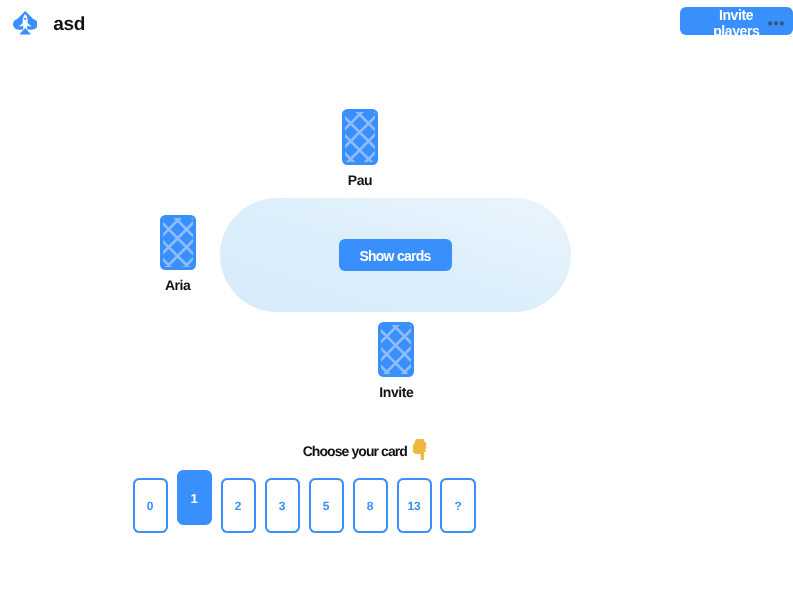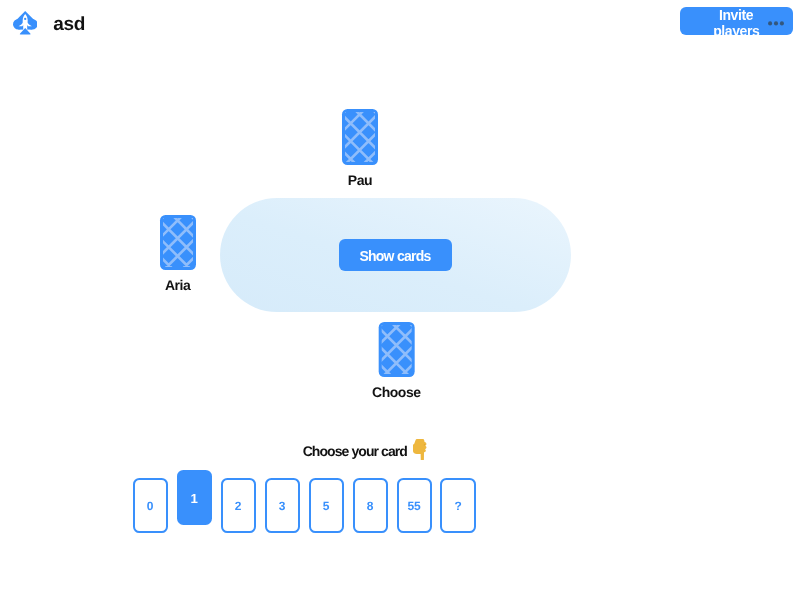--- a/index.html
+++ b/index.html
@@ -152,39 +152,39 @@
           </svg>
         </div>
       <div class="seat-name">Aria</div>
     </div>
     <div class="seat" style="left:396.3px; top:273.9px;">
       <div class="pcard back">
           <svg width="30" height="49.5" viewBox="0 0 30 49.5">
             <path d="M-4 -34.05L34 3.95 M-4 3.15L34 -34.85 M-4 -16.20L34 21.80 M-4 21.00L34 -17.00 M-4 1.65L34 39.65 M-4 38.85L34 0.85 M-4 19.50L34 57.50 M-4 56.70L34 18.70 M-4 37.35L34 75.35 M-4 74.55L34 36.55" stroke="#8fbdfb" stroke-width="2.65" fill="none"></path>
           </svg>
         </div>
-      <div class="seat-name">Choose</div>
+      <div class="seat-name">Invite</div>
     </div>
   </div>
 
   <div class="deck-wrap">
     <div class="deck-label">
       <span>Choose your card</span>
       <span class="emoji" title="👇">
           <svg width="13.8" height="20.7" viewBox="1.4 0.2 9.4 14.1">
             <path fill="#eeb73e" d="M3.05 1.3 q0.35 -1.25 1.6 -1.25 h2.9 q1.3 0 1.55 1.2 l 0.15 0.95 q1.15 0.15 1.3 1.2 q0.15 1.0 -0.8 1.35 q0.95 0.35 0.85 1.3 q-0.1 0.9 -1.05 1.1 q0.75 0.4 0.55 1.25 q-0.2 0.8 -1.2 0.9 l -0.1 6.3 q-0.04 1.05 -1.05 1.1 q-1.0 -0.05 -1.05 -1.1 l -0.1 -5.2 h-2.6 q-2.6 -0.05 -2.7 -2.6 l -0.05 -2.6 q0.0 -1.35 1.0 -1.8 z"></path>
             <path fill="#e0a42e" d="M8.85 3.6 q0.7 0.1 0.95 0.55 q-0.3 0.55 -1.0 0.6 z"></path>
           </svg>
         </span>
     </div>
     <div class="deck">
         <div class="dcard">0</div>
         <div class="dcard selected">1</div>
         <div class="dcard">2</div>
         <div class="dcard">3</div>
         <div class="dcard">5</div>
         <div class="dcard">8</div>
-        <div class="dcard">55</div>
+        <div class="dcard">13</div>
         <div class="dcard">?</div>
       </div>
   </div>
 
 </div>
 
 </body></html>

